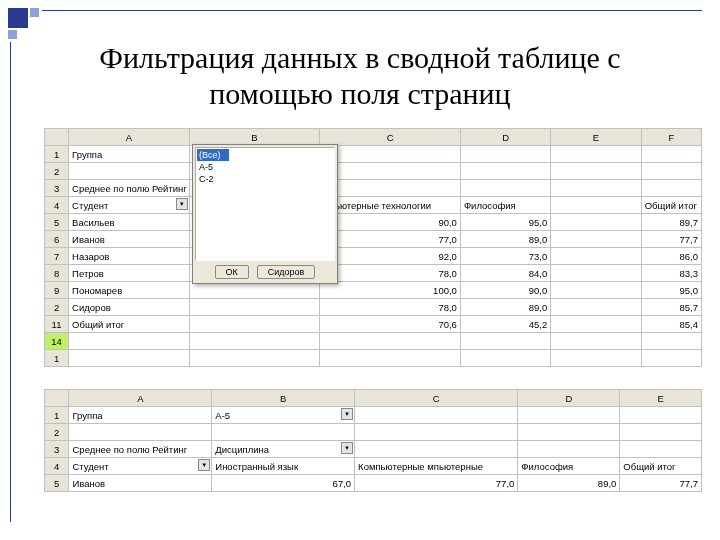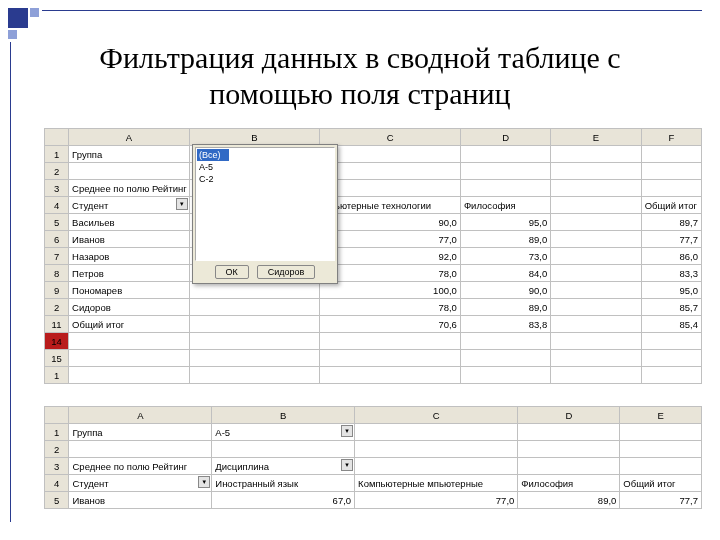--- a/index.html
+++ b/index.html
@@ -92,21 +92,21 @@
     right: 1px; top: 1px;
     width: 12px; height: 12px;
     background: #e4e4e4;
     border: 1px solid #888;
     box-sizing: border-box;
     text-align: center;
     line-height: 9px;
     font-size: 7px;
     cursor: pointer;
   }
-  tr.sel th.rowhdr { background: #b91c1c; }
+  tr.sel th.rowhdr { background: #bef264; }
   
   .popup {
     position: absolute;
     background: #ece9d8;
     border: 1px solid #808080;
     box-shadow: 2px 2px 4px rgba(0,0,0,0.3);
     padding: 2px;
     width: 140px;
     z-index: 5;
   }
@@ -266,35 +266,26 @@
           <td class="num">78,0</td>
           <td class="num">89,0</td>
           <td></td>
           <td class="num">85,7</td>
         </tr>
         <tr>
           <th class="rowhdr">11</th>
           <td>Общий итог</td>
           <td></td>
           <td class="num">70,6</td>
-          <td class="num">83,8</td>
+          <td class="num">45,2</td>
           <td></td>
           <td class="num">85,4</td>
         </tr>
         <tr class="sel">
           <th class="rowhdr">14</th>
-          <td></td>
-          <td></td>
-          <td></td>
-          <td></td>
-          <td></td>
-          <td></td>
-        </tr>
-        <tr>
-          <th class="rowhdr">15</th>
           <td></td>
           <td></td>
           <td></td>
           <td></td>
           <td></td>
           <td></td>
         </tr>
         <tr>
           <th class="rowhdr">1</th>
           <td></td>

